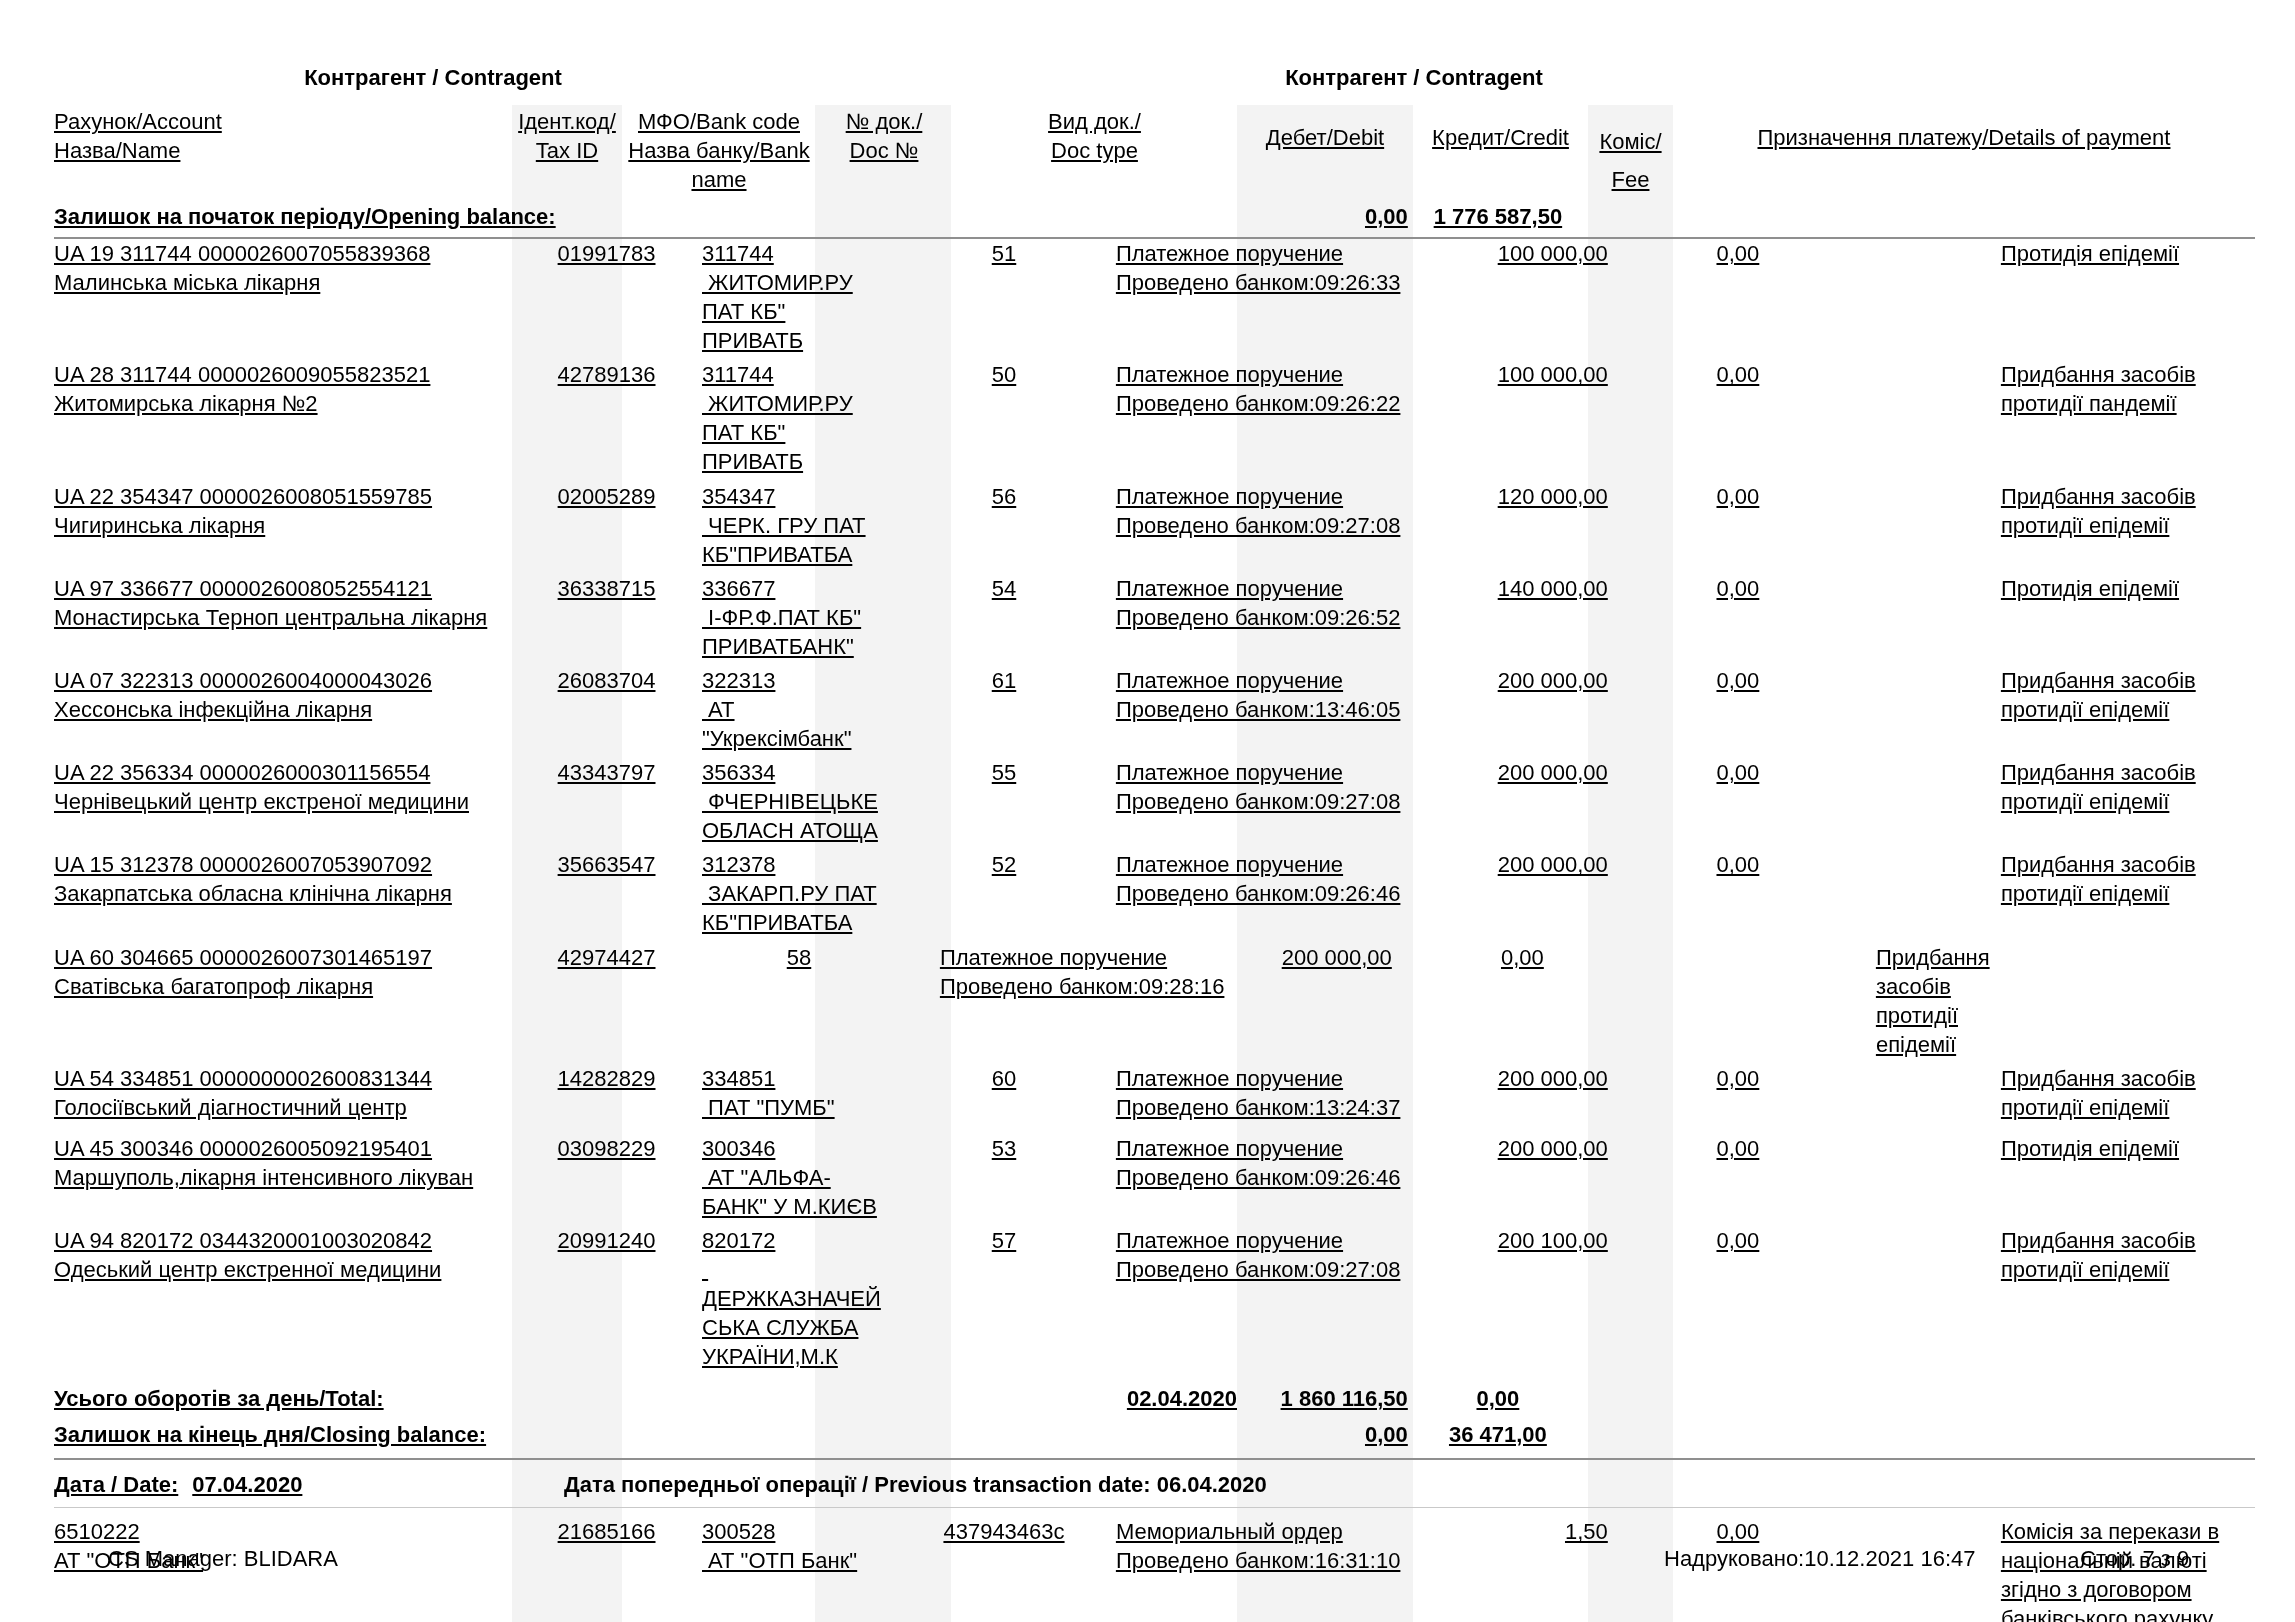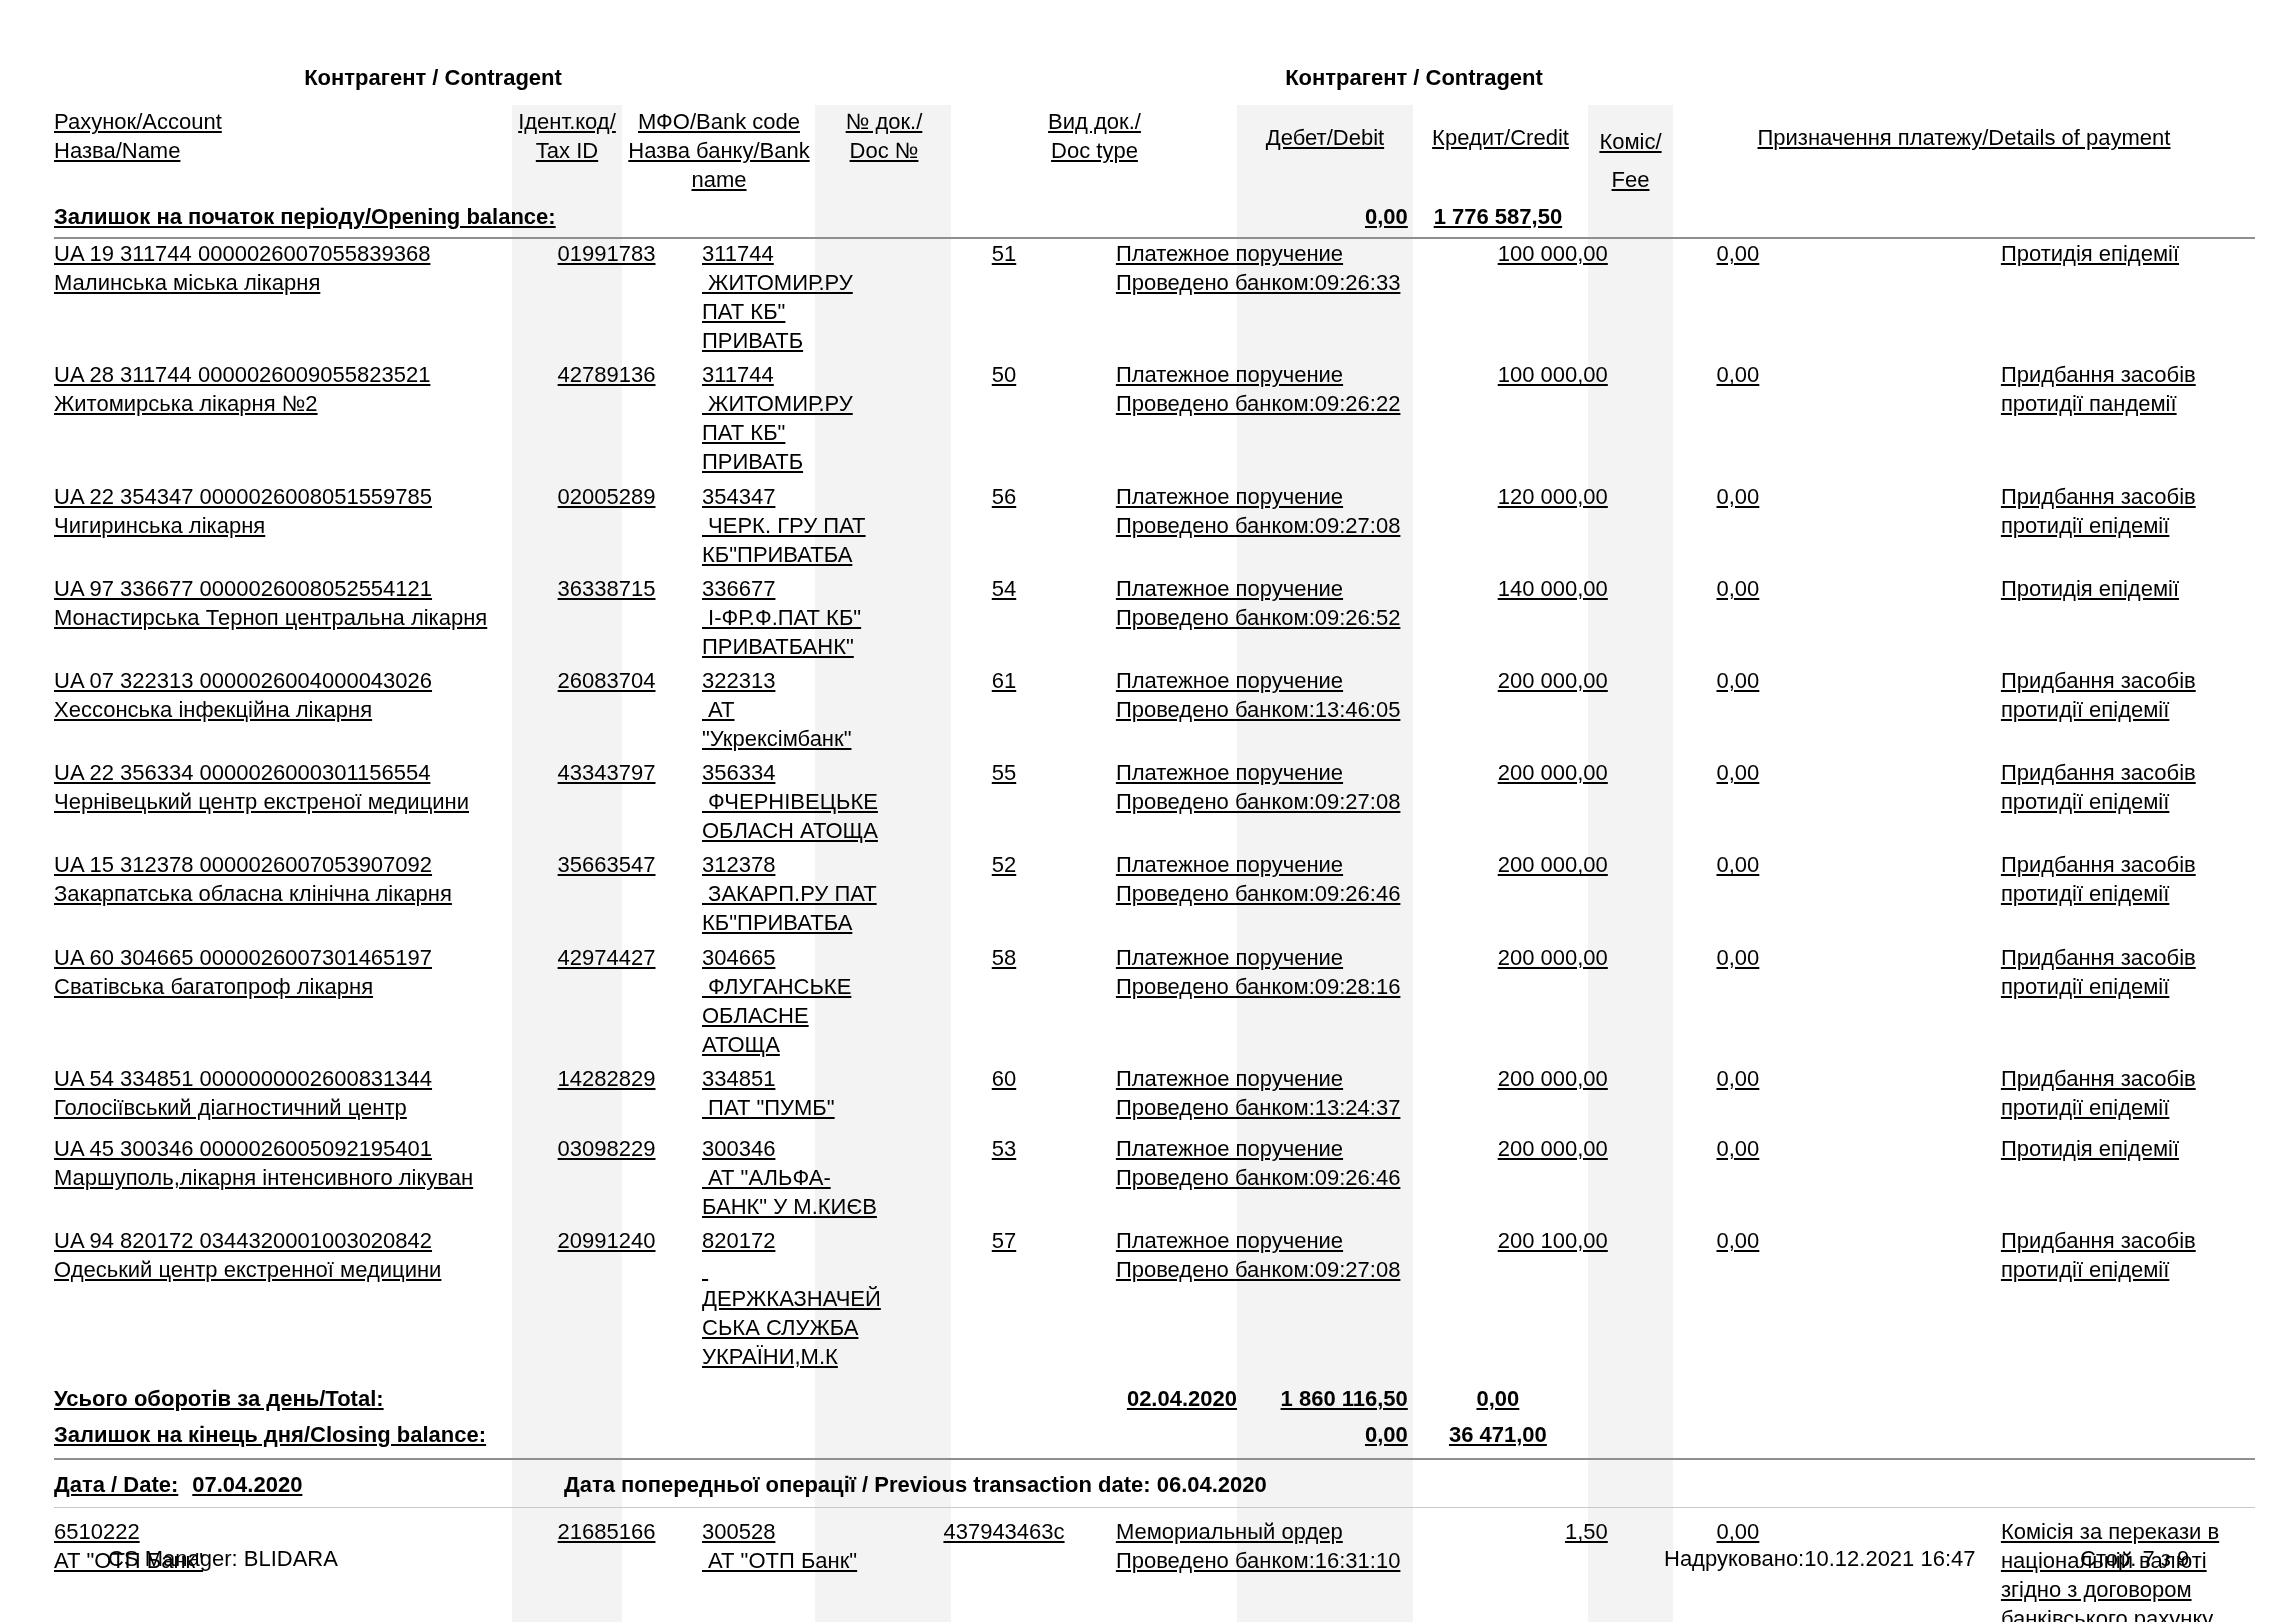--- a/index.html
+++ b/index.html
@@ -287,26 +287,20 @@
     <div class="c c-credit">0,00</div>
     <div class="c c-fee"></div>
     <div class="c c-details">Придбання засобів протидії епідемії</div>
   </div>
           <div class="grid trow">
     <div class="c c-acc">
               <div class="ln">UA 60 304665 0000026007301465197</div>
               <div class="ln">Сватівська багатопроф лікарня</div>
             </div>
     <div class="c c-tax">42974427</div>
-    <div class="c c-bank">
-              <div class="ln">304665</div>
-              <div class="ln"> ФЛУГАНСЬКЕ</div>
-              <div class="ln">ОБЛАСНЕ</div>
-              <div class="ln">АТОЩА</div>
-            </div>
     <div class="c c-doc">58</div>
     <div class="c c-type">
               <div class="ln">Платежное поручение</div>
               <div class="ln">Проведено банком:09:28:16</div>
             </div>
     <div class="c c-debit">200 000,00</div>
     <div class="c c-credit">0,00</div>
     <div class="c c-fee"></div>
     <div class="c c-details">Придбання засобів протидії епідемії</div>
   </div>

